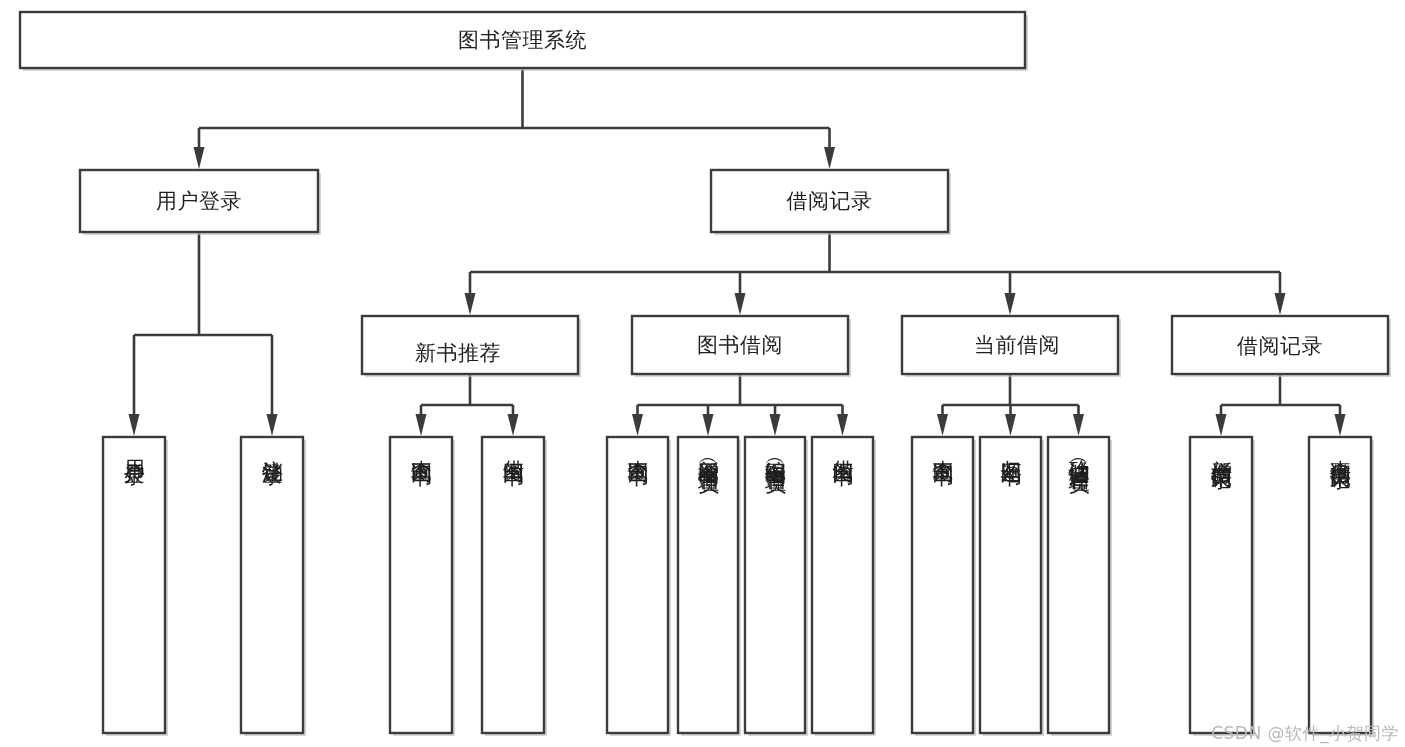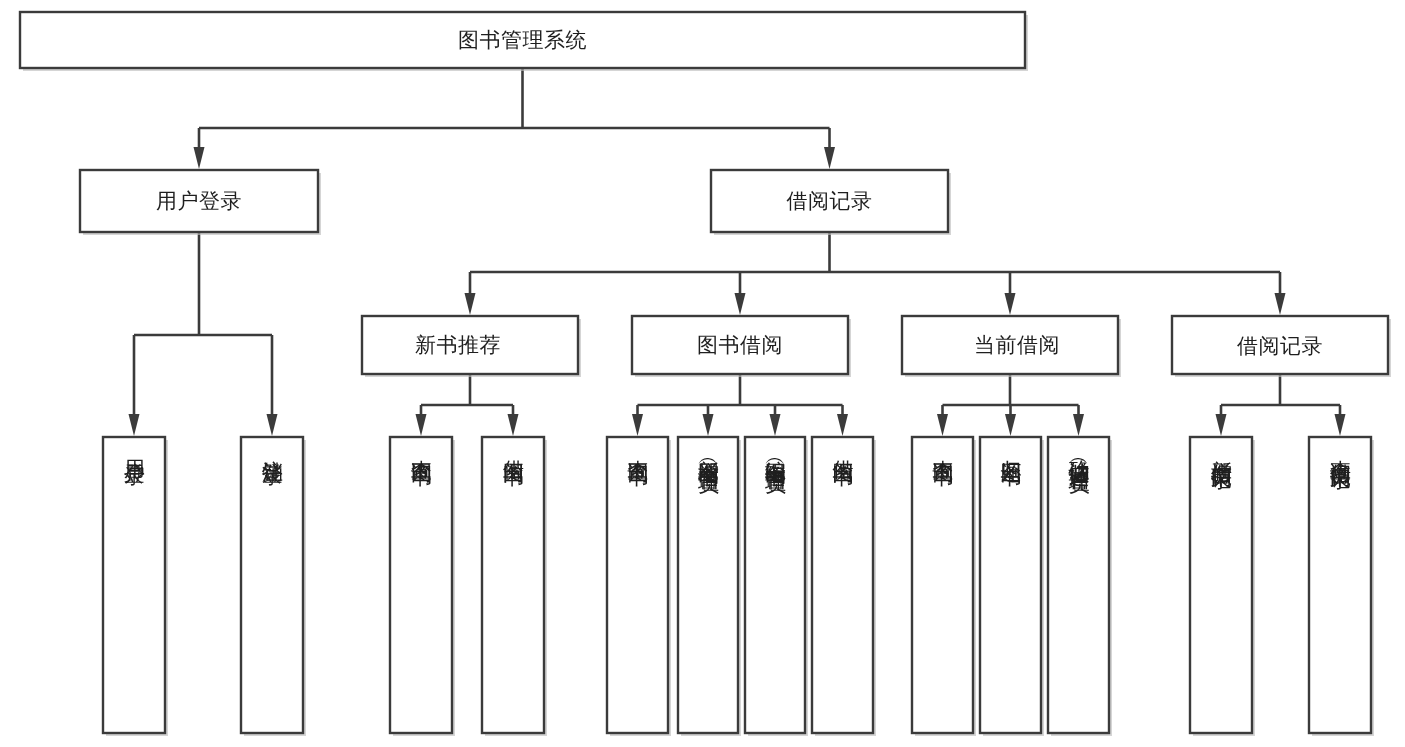--- a/index.html
+++ b/index.html
@@ -184,29 +184,30 @@
         <rect x="1312" y="440" width="62" height="296" class="box-shadow"></rect>
         <rect x="1309" y="437" width="62" height="296" class="box-rect"></rect>
       </g>
   </svg>
   <div id="label-layer">
       <div class="node-label-h" style="left: 20px; top: 12px; width: 1005px; height: 56px;">图书管理系统</div>
       <div class="node-label-h" style="left: 80px; top: 170px; width: 238px; height: 62px;">用户登录</div>
       <div class="node-label-h" style="left: 711px; top: 170px; width: 237px; height: 62px;">借阅记录</div>
       <div class="node-label-v" style="left: 103px; top: 437px; width: 62px; height: 296px;">用户登录</div>
       <div class="node-label-v" style="left: 241px; top: 437px; width: 62px; height: 296px;">注销登录</div>
-      <div class="node-label-h" style="left: 362px; top: 316px; width: 192px; height: 58px; font-family: Liberation Mono, monospace;">新书推荐</div>
+      <div class="node-label-h" style="left: 362px; top: 324px; width: 192px; height: 58px; font-family: Liberation Mono, monospace;">新书推荐</div>
       <div class="node-label-h" style="left: 632px; top: 316px; width: 216px; height: 58px;">图书借阅</div>
       <div class="node-label-h" style="left: 902px; top: 316px; width: 230px; height: 58px;">当前借阅</div>
       <div class="node-label-h" style="left: 1172px; top: 316px; width: 216px; height: 59px;">借阅记录</div>
       <div class="node-label-v" style="left: 390px; top: 437px; width: 62px; height: 296px;">查询图书</div>
       <div class="node-label-v" style="left: 482px; top: 437px; width: 62px; height: 296px;">借阅图书</div>
       <div class="node-label-v" style="left: 607px; top: 437px; width: 61px; height: 296px;">查询图书</div>
       <div class="node-label-v" style="left: 678px; top: 437px; width: 60px; height: 296px;">新增图书（管理员）</div>
       <div class="node-label-v" style="left: 745px; top: 437px; width: 60px; height: 296px;">编辑图书（管理员）</div>
       <div class="node-label-v" style="left: 812px; top: 437px; width: 61px; height: 296px;">借阅图书</div>
       <div class="node-label-v" style="left: 912px; top: 437px; width: 61px; height: 296px;">查询图书</div>
       <div class="node-label-v" style="left: 980px; top: 437px; width: 61px; height: 296px;">归还图书</div>
       <div class="node-label-v" style="left: 1048px; top: 437px; width: 61px; height: 296px;">确认归还（管理员）</div>
       <div class="node-label-v" style="left: 1190px; top: 437px; width: 62px; height: 296px;">新增借阅记录</div>
       <div class="node-label-v" style="left: 1309px; top: 437px; width: 62px; height: 296px;">查询借阅记录</div>
     </div>
+  <div class="watermark">CSDN @软件_小贺同学</div>
 </div>
 
 </body></html>

